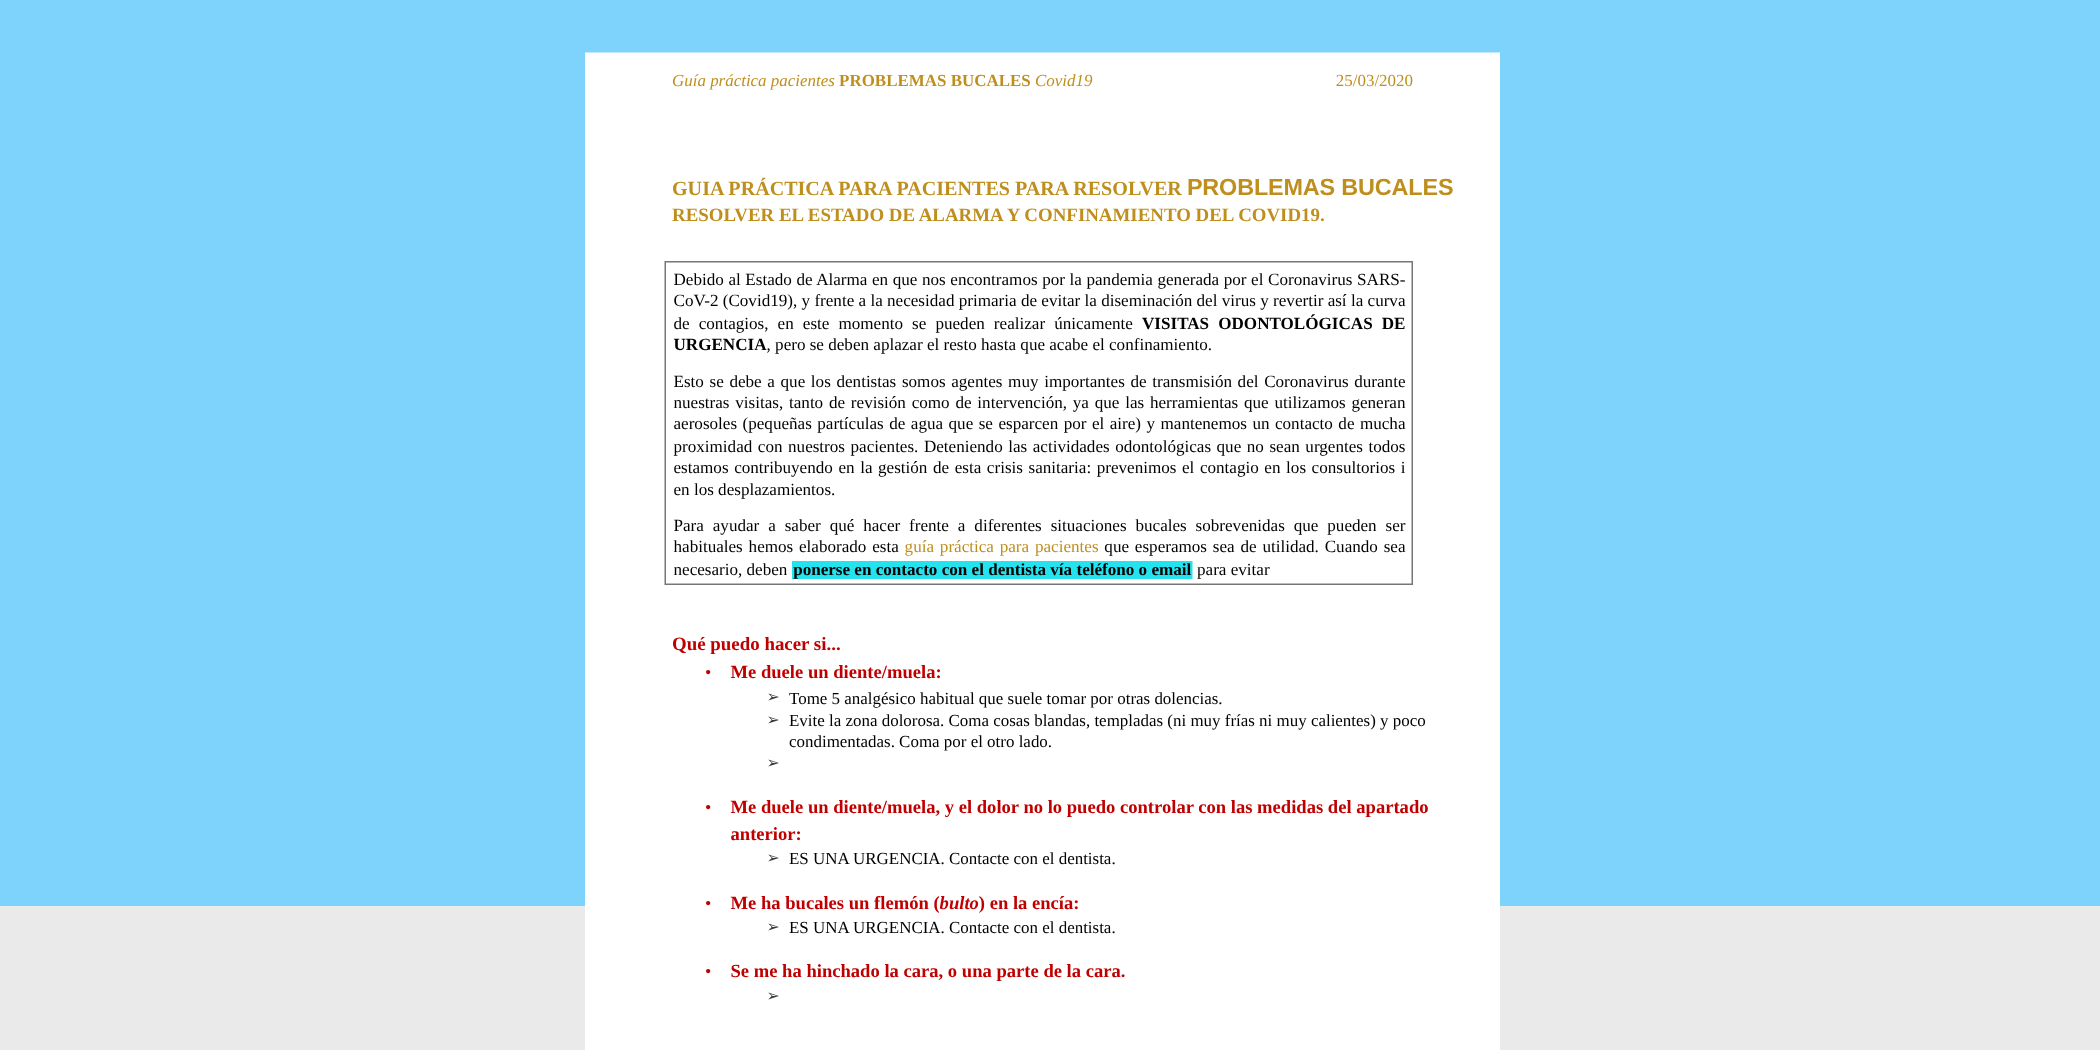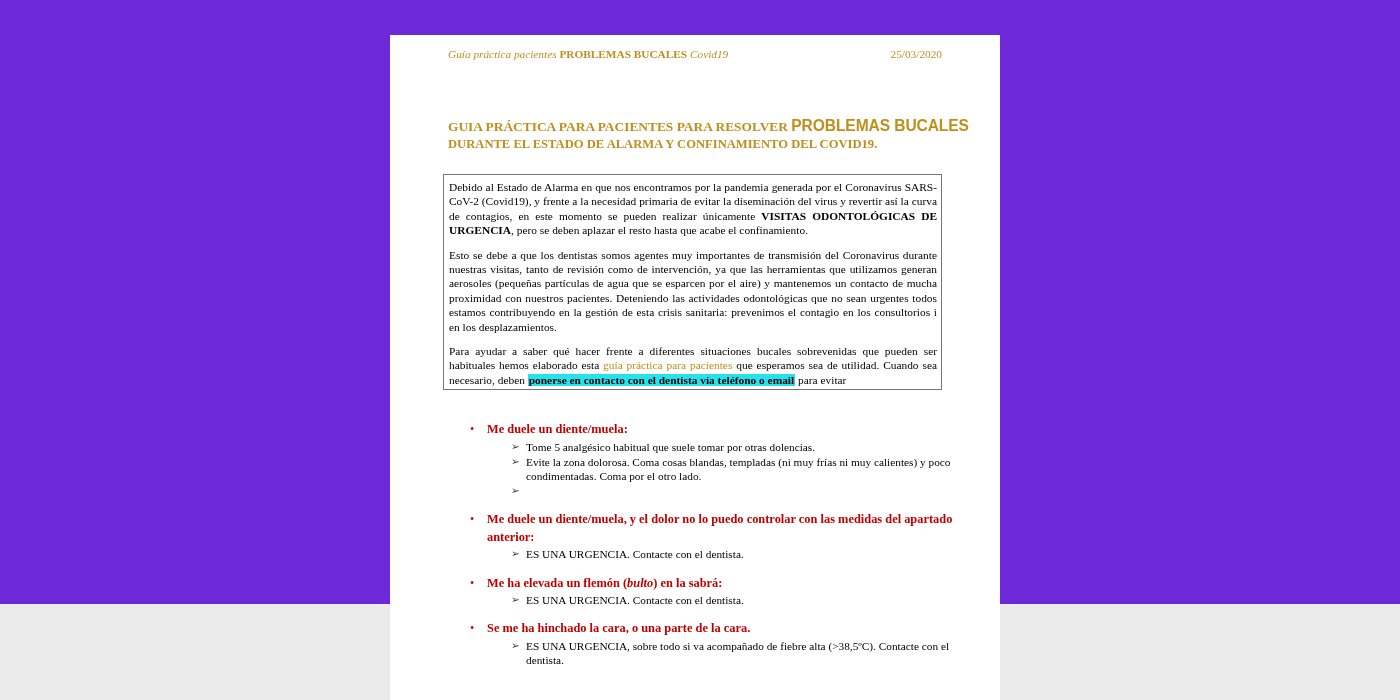--- a/index.html
+++ b/index.html
@@ -10,21 +10,21 @@
     height: 700px;
     overflow: hidden;
   }
   body {
     font-family: "Liberation Serif", serif;
   }
   #viewport {
     position: relative;
     width: 1400px;
     height: 604px;
-    background: #6d28d9;
+    background: #7dd3fc;
   }
   #page {
     position: absolute;
     left: 390px;
     top: 35px;
     width: 610px;
     height: 665px;
     background: #ffffff;
     overflow: hidden;
   }
@@ -183,31 +183,32 @@
 <div id="viewport">
   <div id="page">
 
     <div class="doc-header">
       <div class="hdr-left"><span class="hdr-ital">Guía práctica pacientes</span> <span class="hdr-bold">PROBLEMAS BUCALES</span> <span class="hdr-ital">Covid19</span></div>
       <div class="hdr-date">25/03/2020</div>
     </div>
 
     <div class="title-block">
       <div class="title-line1"><span>GUIA PRÁCTICA PARA PACIENTES PARA RESOLVER</span> <span class="title-strong">PROBLEMAS BUCALES</span></div>
-      <div class="title-line2">DURANTE EL ESTADO DE ALARMA Y CONFINAMIENTO DEL COVID19.</div>
+      <div class="title-line2">RESOLVER EL ESTADO DE ALARMA Y CONFINAMIENTO DEL COVID19.</div>
     </div>
 
     <div class="intro-box">
       <p><span>Debido al Estado de Alarma en que nos encontramos por la pandemia generada por el Coronavirus SARS-CoV-2 (Covid19), y frente a la necesidad primaria de evitar la diseminación del virus y revertir así la curva de contagios, en este momento se pueden realizar únicamente </span><span class="b">VISITAS ODONTOLÓGICAS DE URGENCIA</span><span>, pero se deben aplazar el resto hasta que acabe el confinamiento.</span></p>
       <p>Esto se debe a que los dentistas somos agentes muy importantes de transmisión del Coronavirus durante nuestras visitas, tanto de revisión como de intervención, ya que las herramientas que utilizamos generan aerosoles (pequeñas partículas de agua que se esparcen por el aire) y mantenemos un contacto de mucha proximidad con nuestros pacientes. Deteniendo las actividades odontológicas que no sean urgentes todos estamos contribuyendo en la gestión de esta crisis sanitaria: prevenimos el contagio en los consultorios i en los desplazamientos.</p>
       <p><span>Para ayudar a saber qué hacer frente a diferentes situaciones bucales sobrevenidas que pueden ser habituales hemos elaborado esta </span><span class="gold">guía práctica para pacientes</span><span> que esperamos sea de utilidad. Cuando sea necesario, deben </span><span class="hl">ponerse en contacto con el dentista vía teléfono o email</span><span> para evitar</span></p>
     </div>
 
 
     <div class="qa-section">
+      <div class="qa-heading">Qué puedo hacer si...</div>
 
       <div class="qa-group">
         <div class="bullet-row">
           <span class="bullet-dot">•</span>
           <span class="bullet-text">Me duele un diente/muela:</span>
         </div>
         <div class="arrow-row">
           <span class="arrow-glyph">➢</span>
           <span class="arrow-text nojust">Tome 5 analgésico habitual que suele tomar por otras dolencias.</span>
         </div>
@@ -227,34 +228,33 @@
         </div>
         <div class="arrow-row">
           <span class="arrow-glyph">➢</span>
           <span class="arrow-text nojust">ES UNA URGENCIA. Contacte con el dentista.</span>
         </div>
       </div>
 
       <div class="qa-group spaced">
         <div class="bullet-row">
           <span class="bullet-dot">•</span>
-          <span class="bullet-text"><span>Me ha elevada un flemón (</span><span class="ital">bulto</span><span>) en la sabrá:</span></span>
+          <span class="bullet-text"><span>Me ha bucales un flemón (</span><span class="ital">bulto</span><span>) en la encía:</span></span>
         </div>
         <div class="arrow-row">
           <span class="arrow-glyph">➢</span>
           <span class="arrow-text nojust">ES UNA URGENCIA. Contacte con el dentista.</span>
         </div>
       </div>
 
       <div class="qa-group spaced">
         <div class="bullet-row">
           <span class="bullet-dot">•</span>
           <span class="bullet-text">Se me ha hinchado la cara, o una parte de la cara.</span>
         </div>
         <div class="arrow-row">
           <span class="arrow-glyph">➢</span>
-          <span class="arrow-text nojust">ES UNA URGENCIA, sobre todo si va acompañado de fiebre alta (&gt;38,5ºC). Contacte con el dentista.</span>
         </div>
       </div>
 
     </div>
   </div>
 </div>
 
 </body></html>

